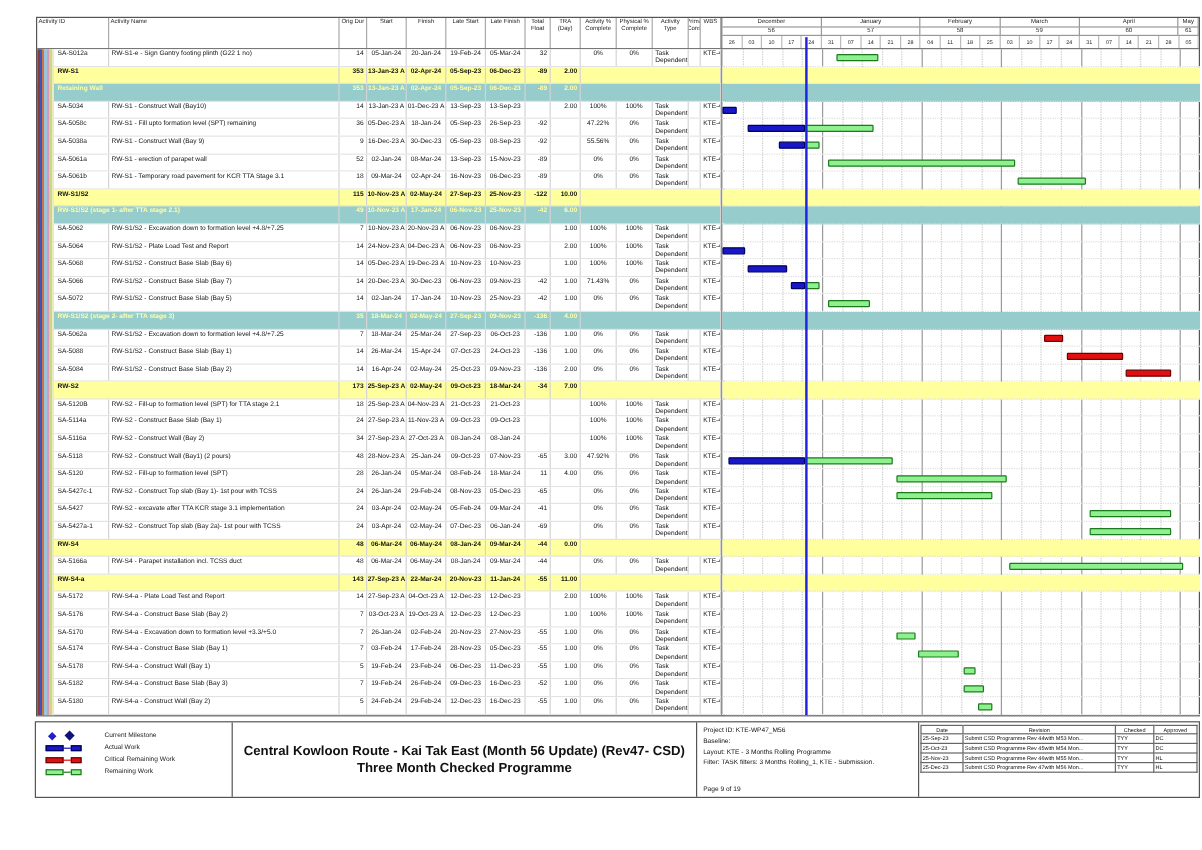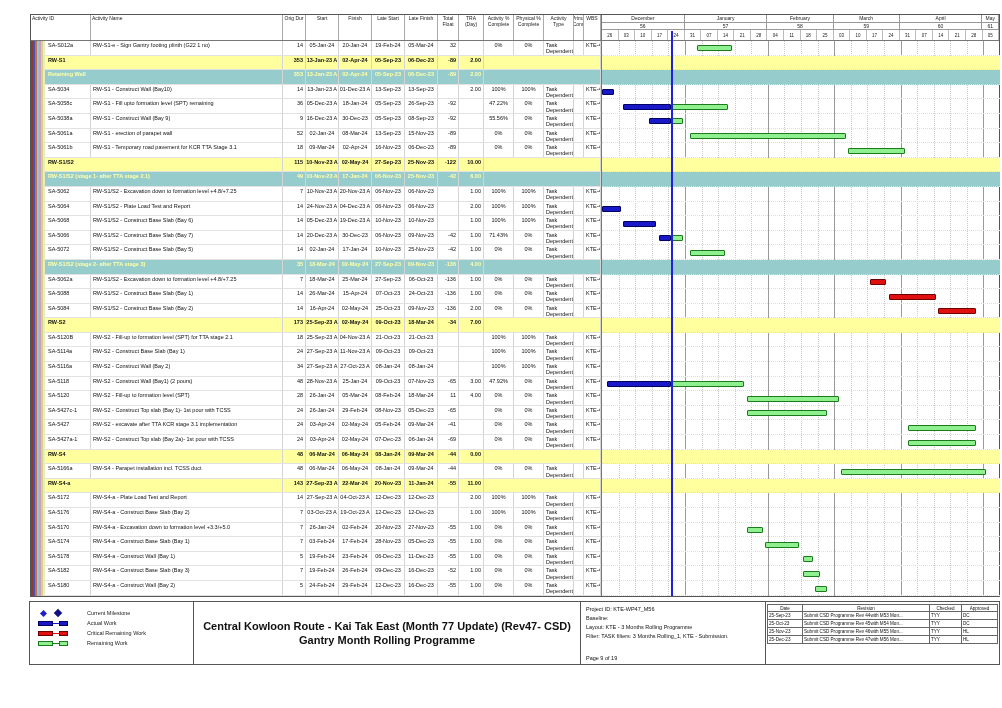--- a/index.html
+++ b/index.html
@@ -840,22 +840,22 @@
       <div class="litem">
         <div class="licon ic-r">
           <div class="lb lb1"></div>
           <div class="lln"></div>
           <div class="lb lb2"></div>
         </div>
         <div class="llab">Remaining Work</div>
       </div>
     </div>
   <div class="titlebox">
-    <div class="tl1">Central Kowloon Route - Kai Tak East (Month 77 Update) (Rev47- CSD)</div>
-    <div class="tl2">Gantry Month Rolling Programme</div>
+    <div class="tl1">Central Kowloon Route - Kai Tak East (Month 56 Update) (Rev47- CSD)</div>
+    <div class="tl2">Three Month Checked Programme</div>
   </div>
   <div class="infobox">
     <div>Project ID: KTE-WP47_M56</div>
     <div>Baseline:</div>
     <div>Layout: KTE - 3 Months Rolling Programme</div>
     <div>Filter: TASK filters: 3 Months Rolling_1, KTE - Submission.</div>
     <div class="page">Page 9 of 19</div>
   </div>
   <div class="revbox" id="revisions">
       <div class="rrow rhead">

